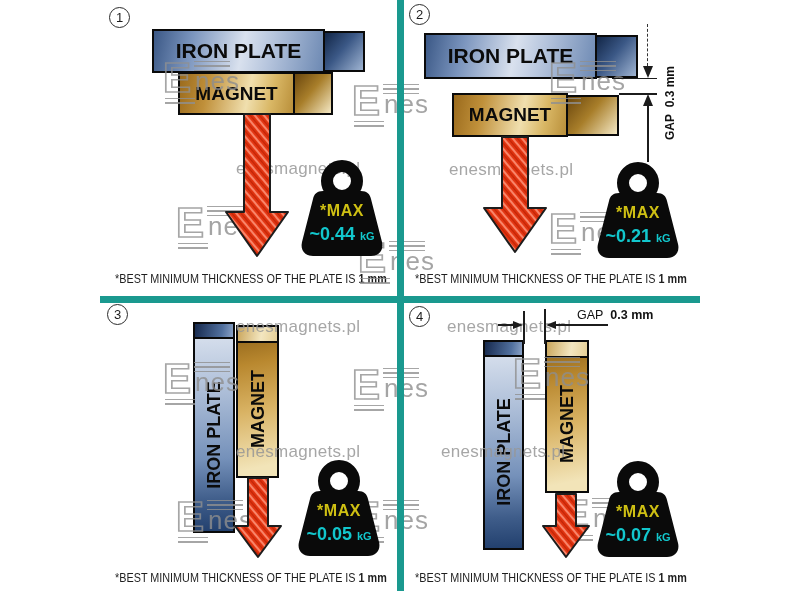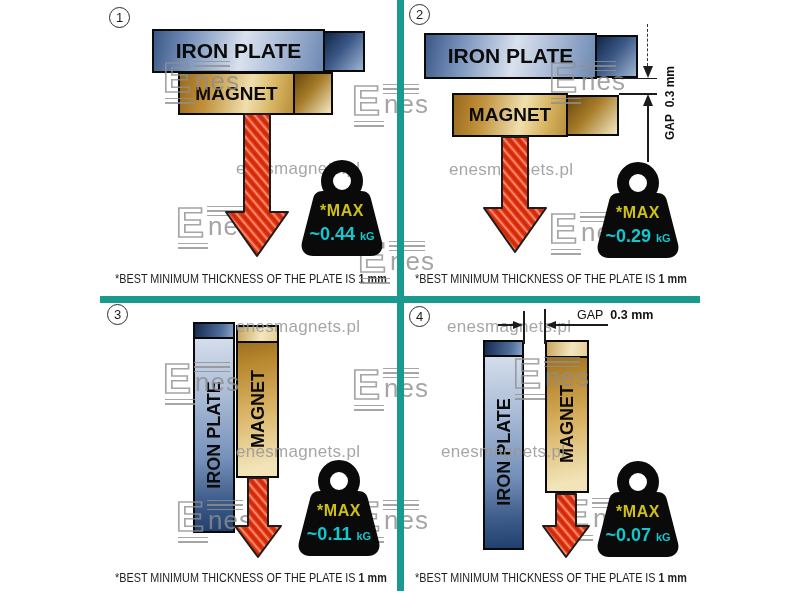--- a/index.html
+++ b/index.html
@@ -128,21 +128,21 @@
   </div>
   <svg class="arrow" style="left:482px;top:136px" width="66" height="118" viewBox="0 0 66 118">
     <path d="M20,1 L46,1 L46,72 L64,72 L33,116 L2,72 L20,72 Z" fill="url(#redhatch)" stroke="#1d1d1d" stroke-width="2" stroke-linejoin="round"></path>
   </svg>
   <div class="weight" style="left:595px;top:162px">
     <svg width="86" height="98" viewBox="0 0 86 98">
       <circle cx="43" cy="21" r="15" fill="none" stroke="#0a0a0a" stroke-width="12"></circle>
       <path d="M24,31 L62,31 C68,31 71,34 72,39 L83,82 C85,90 80,96 72,96 L14,96 C6,96 1,90 3,82 L14,39 C15,34 18,31 24,31 Z" fill="#0a0a0a"></path>
     </svg>
     <div class="w-max">*MAX</div>
-    <div class="w-val"><span>~0.29</span> <span class="w-unit">kG</span></div>
+    <div class="w-val"><span>~0.21</span> <span class="w-unit">kG</span></div>
   </div>
   <div class="note" style="left:400px;top:272px">
     <span class="note-in"><span>*BEST MINIMUM THICKNESS OF THE PLATE IS </span><b>1 mm</b></span>
   </div>
 
   <div class="circ" style="left:107px;top:304px">3</div>
   <div class="block plate-vert" style="left:193px;top:322px;width:42px;height:211px">
     <div class="cap cap-plate"></div>
     <span class="vlabel">IRON PLATE</span>
   </div>
@@ -152,21 +152,21 @@
   </div>
   <svg class="arrow" style="left:233px;top:477px" width="50" height="82" viewBox="0 0 50 82">
     <path d="M15,1 L35,1 L35,49 L48,49 L25,80 L2,49 L15,49 Z" fill="url(#redhatch)" stroke="#1d1d1d" stroke-width="2" stroke-linejoin="round"></path>
   </svg>
   <div class="weight" style="left:296px;top:460px">
     <svg width="86" height="98" viewBox="0 0 86 98">
       <circle cx="43" cy="21" r="15" fill="none" stroke="#0a0a0a" stroke-width="12"></circle>
       <path d="M24,31 L62,31 C68,31 71,34 72,39 L83,82 C85,90 80,96 72,96 L14,96 C6,96 1,90 3,82 L14,39 C15,34 18,31 24,31 Z" fill="#0a0a0a"></path>
     </svg>
     <div class="w-max">*MAX</div>
-    <div class="w-val"><span>~0.11</span> <span class="w-unit">kG</span></div>
+    <div class="w-val"><span>~0.05</span> <span class="w-unit">kG</span></div>
   </div>
   <div class="note" style="left:100px;top:571px">
     <span class="note-in"><span>*BEST MINIMUM THICKNESS OF THE PLATE IS </span><b>1 mm</b></span>
   </div>
 
   <div class="circ" style="left:409px;top:306px">4</div>
   <div class="gap-h" style="left:577px;top:308px">
     <span>GAP</span>&nbsp;&nbsp;<span class="gap-bold">0.3 mm</span>
   </div>
   <div class="dimline" style="left:523px;top:311px;width:1.5px;height:33px"></div>

